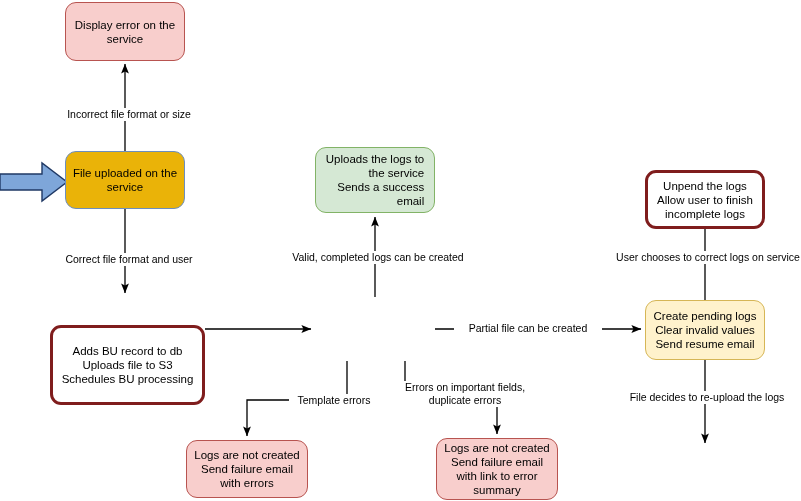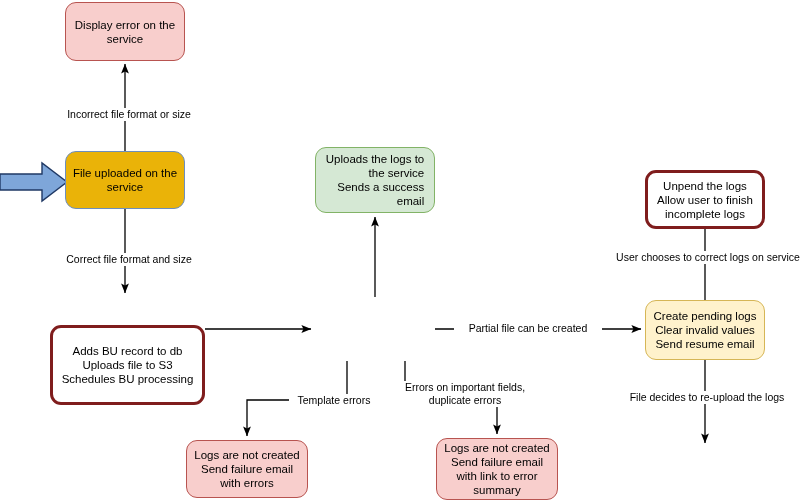--- a/index.html
+++ b/index.html
@@ -125,22 +125,23 @@
 with errors</div>
 
   <div class="node pink" style="left:436px; top:438px; width:122px; height:62px;">Logs are not created
 Send failure email
 with link to error
 summary</div>
 
 
   <div class="edge-label" style="left:56px; top:108px; width:140px;">Incorrect file format or size</div>
 
-  <div class="edge-label" style="left:56px; top:253px; width:140px;">Correct file format and size</div>
+  <div class="edge-label" style="left:56px; top:253px; width:140px;">Correct file format and user</div>
 
+  <div class="edge-label" style="left:279px; top:251px; width:192px;">Valid, completed logs can be created</div>
 
   <div class="edge-label" style="left:454px; top:322px; width:142px;">Partial file can be created</div>
 
   <div class="edge-label" style="left:289px; top:394px; width:84px;">Template errors</div>
 
   <div class="edge-label" style="left:392px; top:381px; width:140px;">Errors on important fields,
 duplicate errors</div>
 
   <div class="edge-label" style="left:607px; top:251px; width:196px;">User chooses to correct logs on service</div>
 

